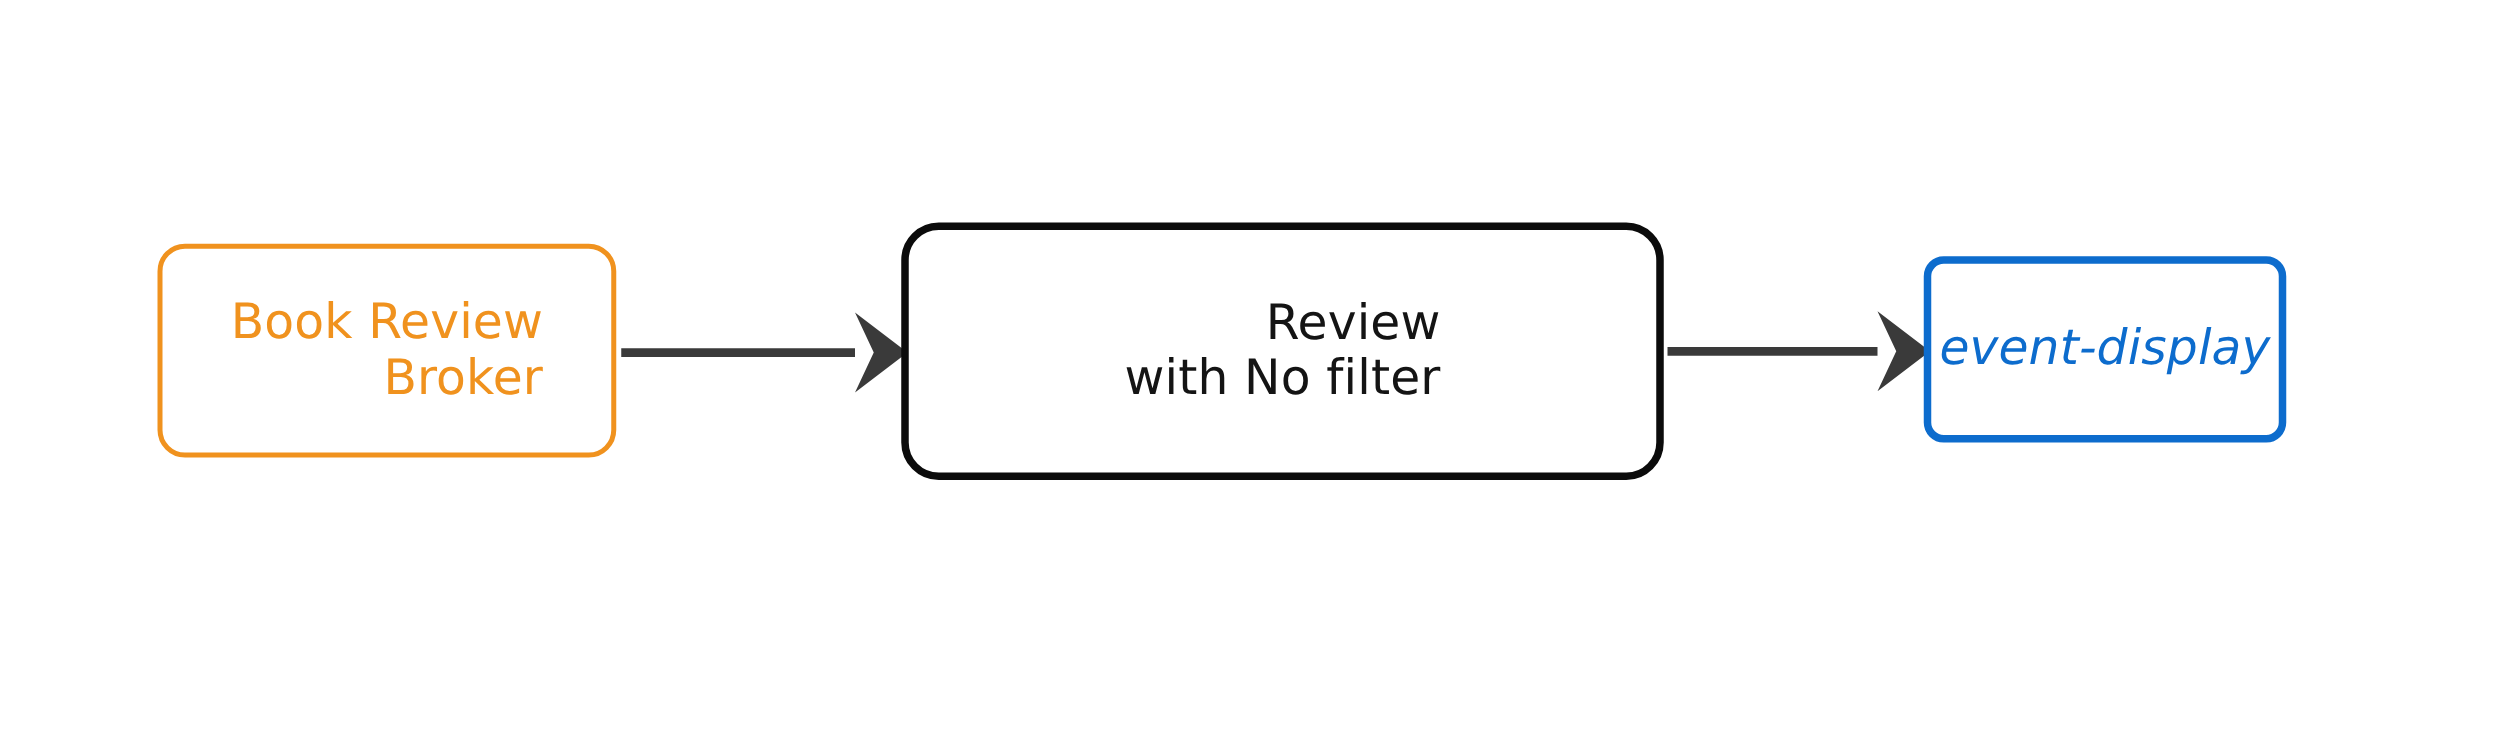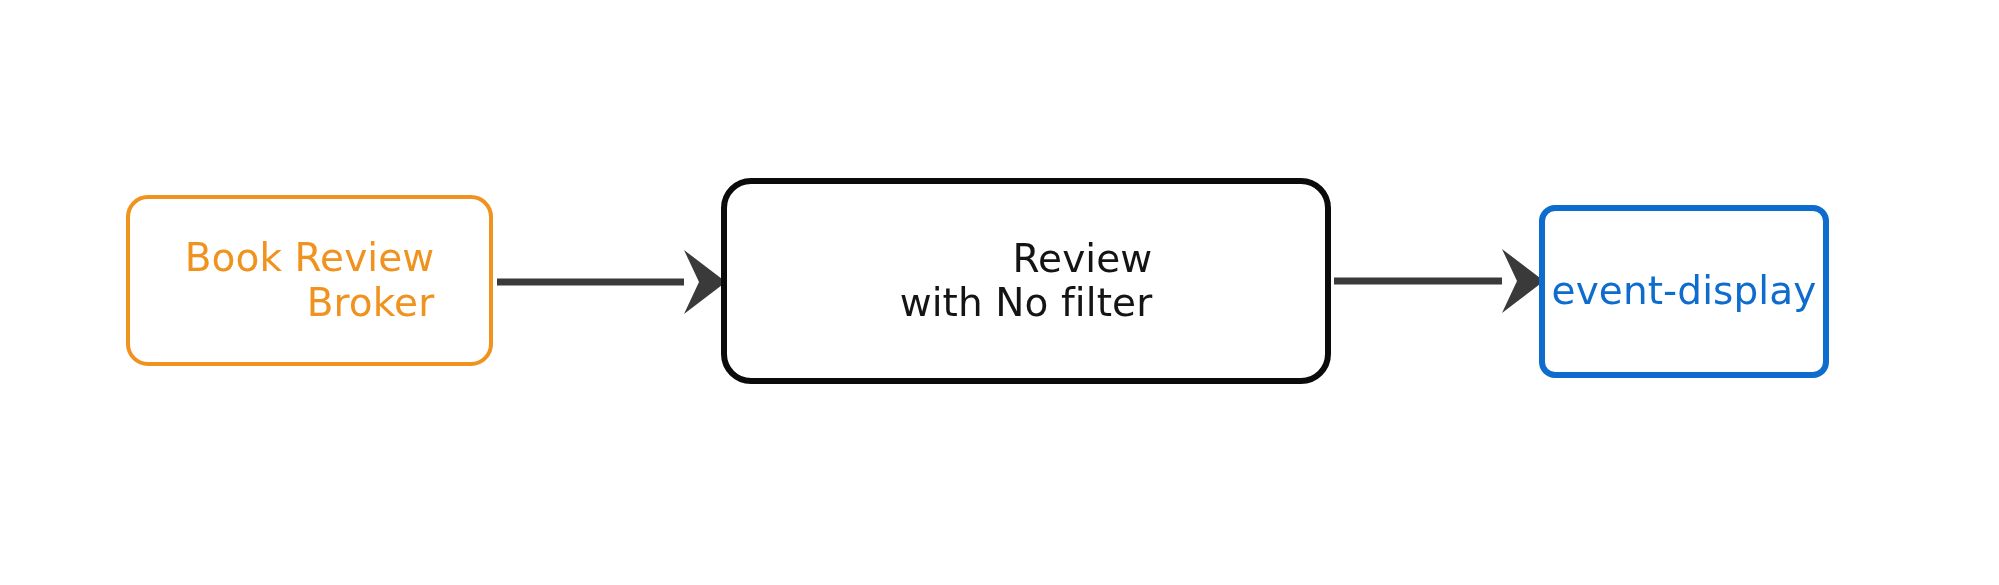--- a/index.html
+++ b/index.html
@@ -58,23 +58,24 @@
   #node-trigger .node-label {
     color: #141414;
     font-size: 39px;
   }
 
   
   #node-sink {
     left: 1539px;
     top: 205px;
     width: 290px;
-    height: 173px;
+    height: 149px;
     border: 6px solid #0d6ccd;
     border-radius: 16px;
+    font-style: italic;
   }
   #node-sink .node-label {
     color: #0d6ccd;
     font-size: 39px;
   }
 
   
   .edge {
     position: absolute;
     top: 0;

